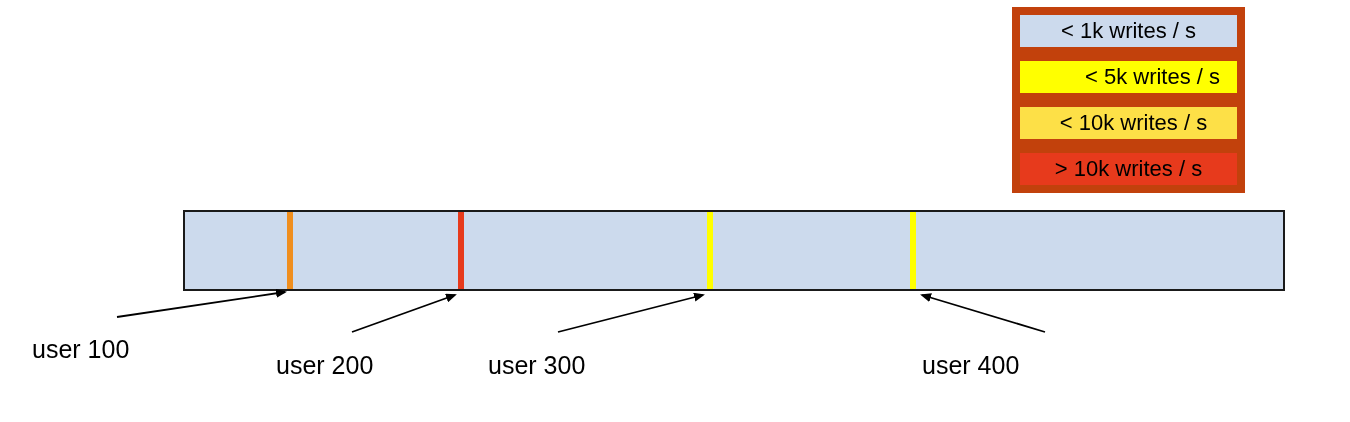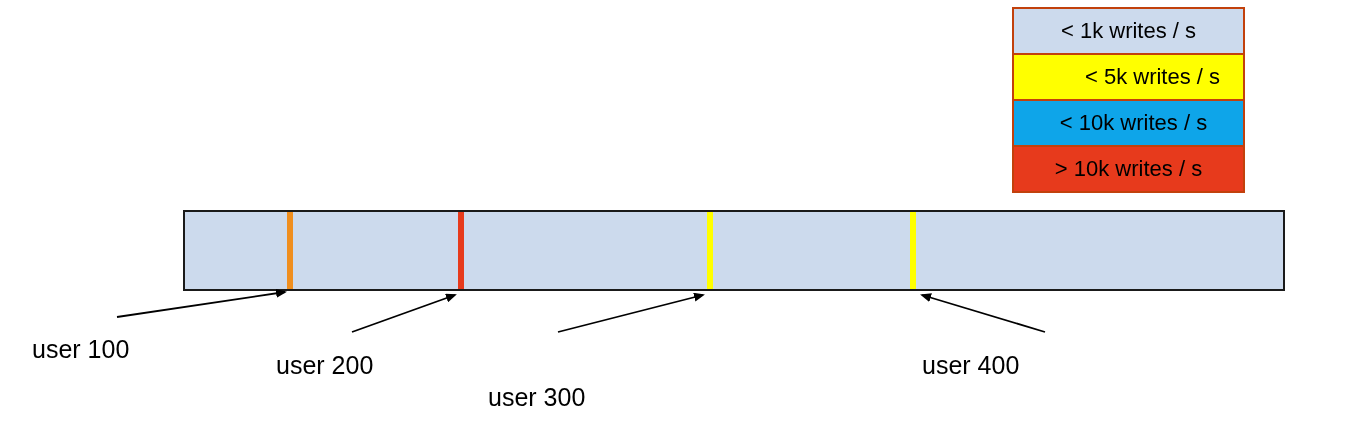--- a/index.html
+++ b/index.html
@@ -22,21 +22,21 @@
   }
   .legend {
     position: absolute;
     left: 1012px;
     top: 7px;
     width: 233px;
   }
   .legend-row {
     box-sizing: border-box;
     height: 48px;
-    border: 2px solid #c2410c;
+    border: 8px solid #c2410c;
     margin-top: -2px;
     display: flex;
     align-items: center;
     justify-content: center;
     font-size: 22px;
     white-space: nowrap;
   }
   .legend-row:first-child { margin-top: 0; }
   .table-bar {
     position: absolute;
@@ -62,37 +62,37 @@
     pointer-events: none;
   }
   .user-label {
     position: absolute;
     font-size: 25px;
     line-height: 28px;
     white-space: nowrap;
   }
   .user-label-0 { left: 32px;  top: 335px; }
   .user-label-1 { left: 276px; top: 351px; }
-  .user-label-2 { left: 488px; top: 351px; margin-top: 32px; }
+  .user-label-2 { left: 488px; top: 351px; }
   .user-label-3 { left: 922px; top: 351px; }
 </style>
 </head>
 <body>
 
 <div class="canvas">
 
 
   <div class="legend">
     <div class="legend-row" style="background: rgb(204, 218, 237);">
       <span>&lt; 1k writes / s</span>
     </div>
     <div class="legend-row" style="background: rgb(255, 255, 0); padding-left: 48px;">
       <span>&lt; 5k writes / s</span>
     </div>
-    <div class="legend-row" style="background: #0ea5e9; padding-left: 10px;">
+    <div class="legend-row" style="background: #fde047; padding-left: 10px;">
       <span>&lt; 10k writes / s</span>
     </div>
     <div class="legend-row" style="background: rgb(231, 58, 28); text-align: center;">
       <span>&gt; 10k writes / s</span>
     </div>
   </div>
 
   <div class="table-bar" style="background: rgb(204, 218, 237);">
     <div class="marker" style="background: rgb(239, 142, 30); left: 9.6%;"></div>
     <div class="marker" style="background: rgb(231, 58, 28); left: 25.1%;"></div>

